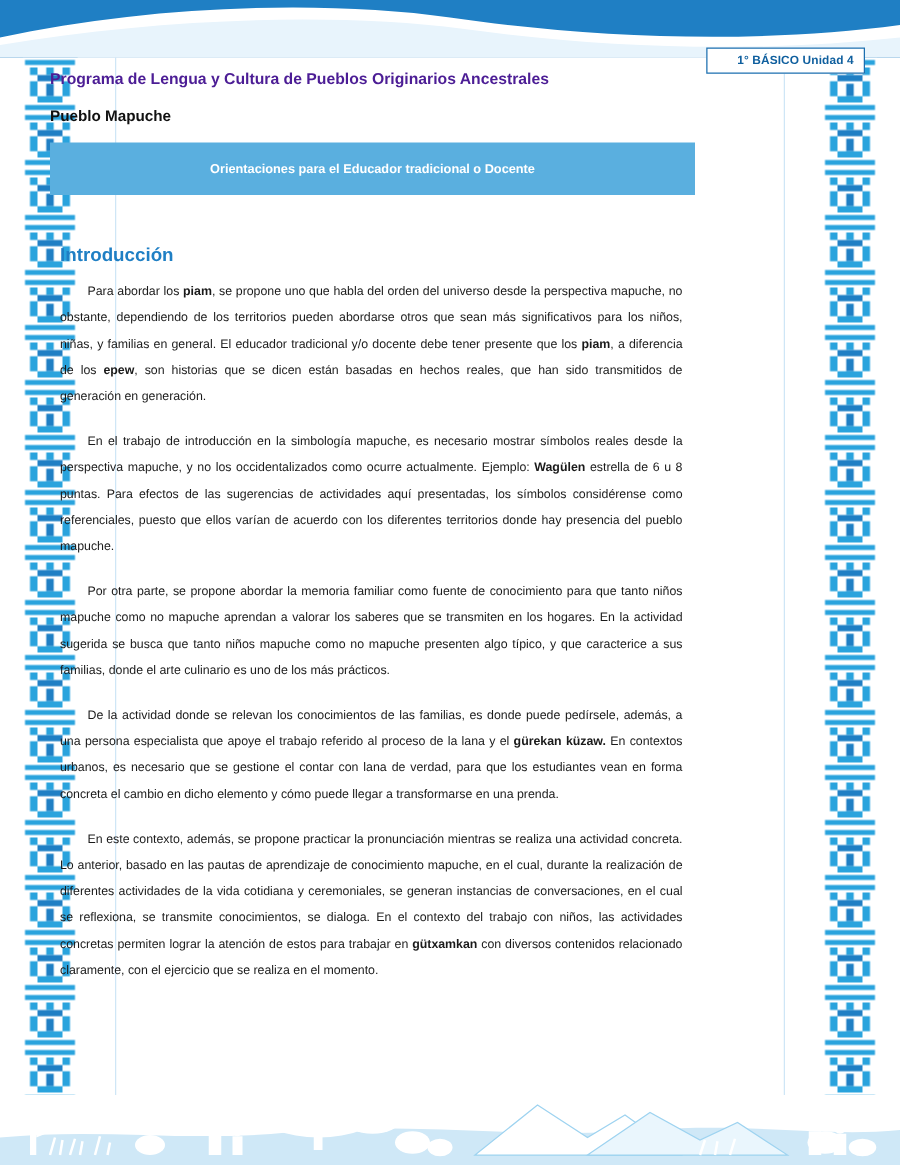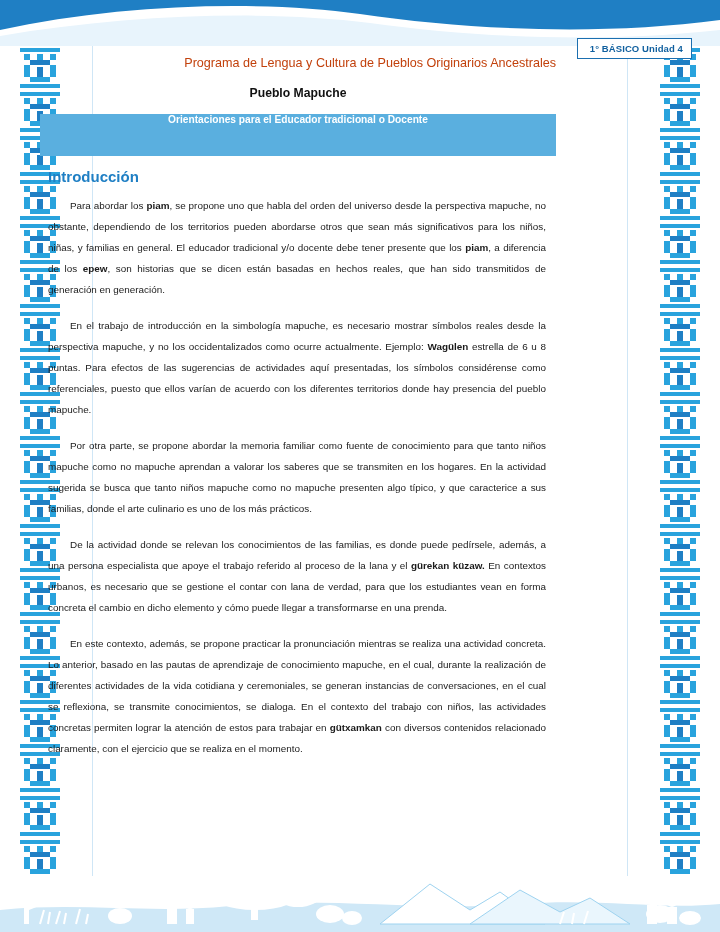--- a/index.html
+++ b/index.html
@@ -29,21 +29,21 @@
 
   
   .unit-badge {
     position: absolute;
     right: 28px; top: 38px;
     background: #ffffff;
     border: 1px solid #1b6fb0;
     color: #0f5f9e;
     font-size: 9.5px;
     font-weight: bold;
-    padding: 4px 8px 4px 12px;
+    padding: 4px 8px 4px 24px;
     letter-spacing: 0.1px;
     z-index: 12;
   }
 
   
   .side-band {
     position: absolute;
     top: 46px;
     width: 44px;
     height: 830px;
@@ -70,39 +70,39 @@
   }
 
   
   .doc {
     position: absolute;
     left: 40px; top: 56px;
     width: 516px;
     z-index: 9;
   }
   .title1 {
-    text-align: right;
+    text-align: left;
     font-size: 12.6px;
-    font-weight: normal;
-    color: #c2410c;
+    font-weight: bold;
+    color: #4c1d95;
     margin: 0 0 16px 0;
   }
   .title2 {
-    text-align: center;
     font-size: 12.2px;
     font-weight: bold;
     color: #111111;
     margin: 0 0 14px 0;
   }
   .strip {
     height: 42px;
     background: #5aafdf;
     display: flex;
+    align-items: center;
     justify-content: center;
-    margin: 0 0 12px 0;
+    margin: 0 0 40px 0;
   }
   .strip span {
     color: #ffffff;
     font-size: 10.2px;
     font-weight: bold;
   }
   .section-title {
     color: #1f7fc4;
     font-size: 15px;
     font-weight: bold;

